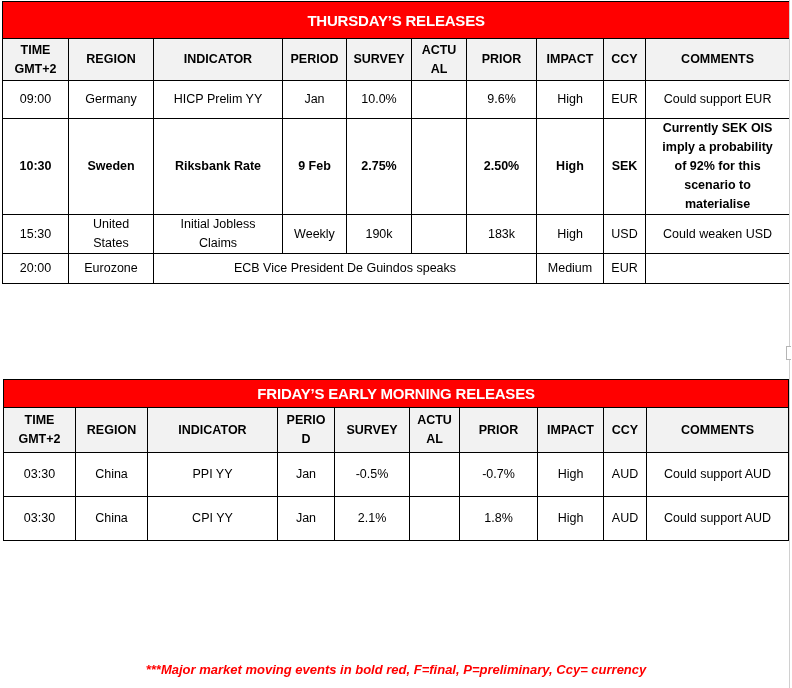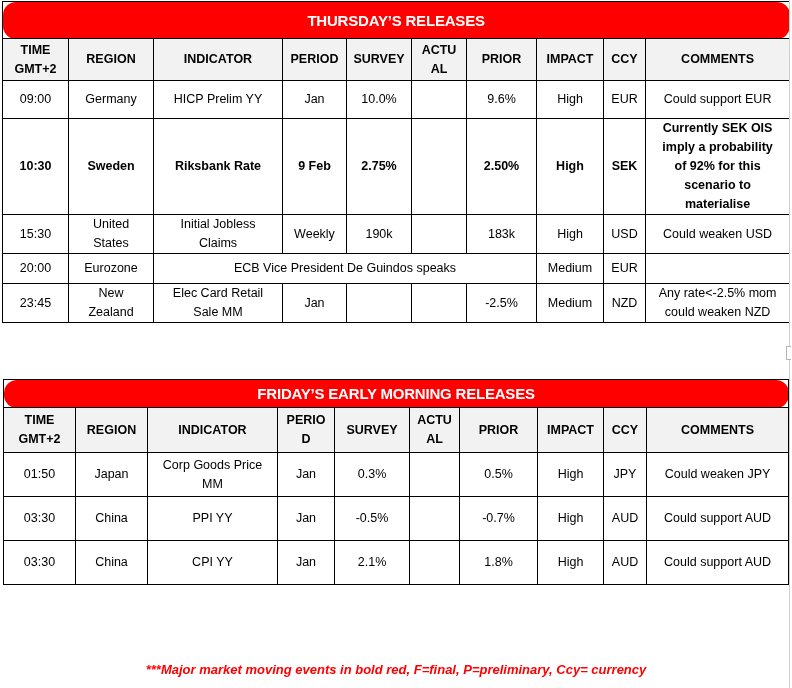--- a/index.html
+++ b/index.html
@@ -22,21 +22,20 @@
     line-height: 19px;
     font-weight: normal;
     overflow: hidden;
   }
   .cal-table .title-row th {
     background: #ff0000;
     color: #ffffff;
     font-weight: bold;
     font-size: 15px;
     letter-spacing: -0.2px;
-    border-radius: 13px;
   }
   .cal-table .head-row th {
     background: #f2f2f2;
     font-weight: bold;
     font-size: 12.5px;
   }
   .cal-table tr.bold td { font-weight: bold; }
   #thursday { left: 2px; top: 1px; width: 787px; }
   #friday { left: 3px; top: 379px; width: 785px; }
   .right-rule {
@@ -128,32 +127,20 @@
 
   <tr style="height:30px">
     <td>20:00</td>
     <td>Eurozone</td>
     <td colspan="5">ECB Vice President De Guindos speaks</td>
     <td>Medium</td>
     <td>EUR</td>
     <td></td>
   </tr>
 
-  <tr style="height:38px">
-    <td>23:45</td>
-    <td style="padding:0 14px;">New Zealand</td>
-    <td style="padding:0 12px;">Elec Card Retail Sale MM</td>
-    <td>Jan</td>
-    <td></td>
-    <td></td>
-    <td>-2.5%</td>
-    <td>Medium</td>
-    <td>NZD</td>
-    <td style="padding:0 6px;">Any rate&lt;-2.5% mom could weaken NZD</td>
-  </tr>
 </tbody>
   </table>
 
 <table id="friday" class="cal-table">
   <colgroup>
     <col style="width:72px">
       <col style="width:72px">
       <col style="width:130px">
       <col style="width:57px">
     <col style="width:75px">
@@ -173,32 +160,20 @@
     <th>INDICATOR</th>
     <th style="padding:0 8px;">PERIO D</th>
     <th>SURVEY</th>
     <th>ACTU AL</th>
     <th>PRIOR</th>
     <th>IMPACT</th>
     <th>CCY</th>
     <th>COMMENTS</th>
   </tr>
 
-  <tr style="height:44px">
-    <td>01:50</td>
-    <td>Japan</td>
-    <td style="padding:0 10px;">Corp Goods Price MM</td>
-    <td>Jan</td>
-    <td>0.3%</td>
-    <td></td>
-    <td>0.5%</td>
-    <td>High</td>
-    <td>JPY</td>
-    <td>Could weaken JPY</td>
-  </tr>
 
 
   <tr style="height:44px">
     <td>03:30</td>
     <td>China</td>
     <td>PPI YY</td>
     <td>Jan</td>
     <td>-0.5%</td>
     <td></td>
     <td>-0.7%</td>

